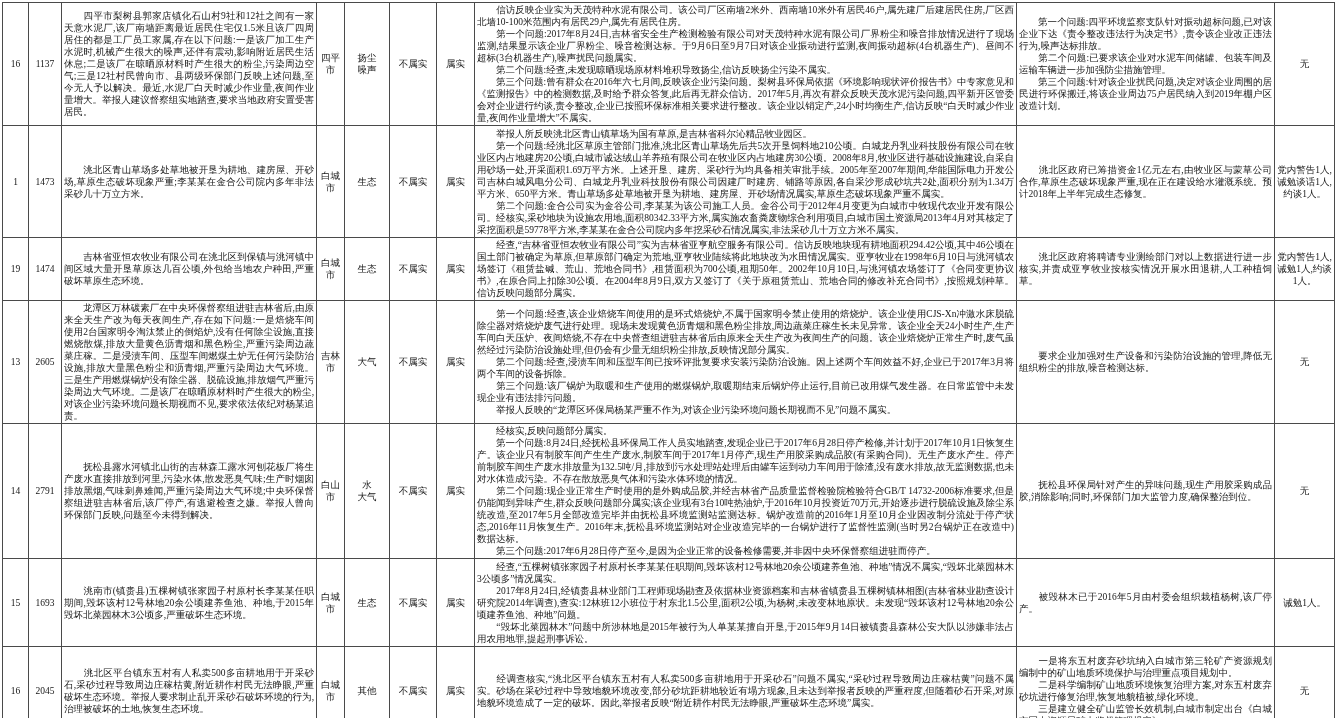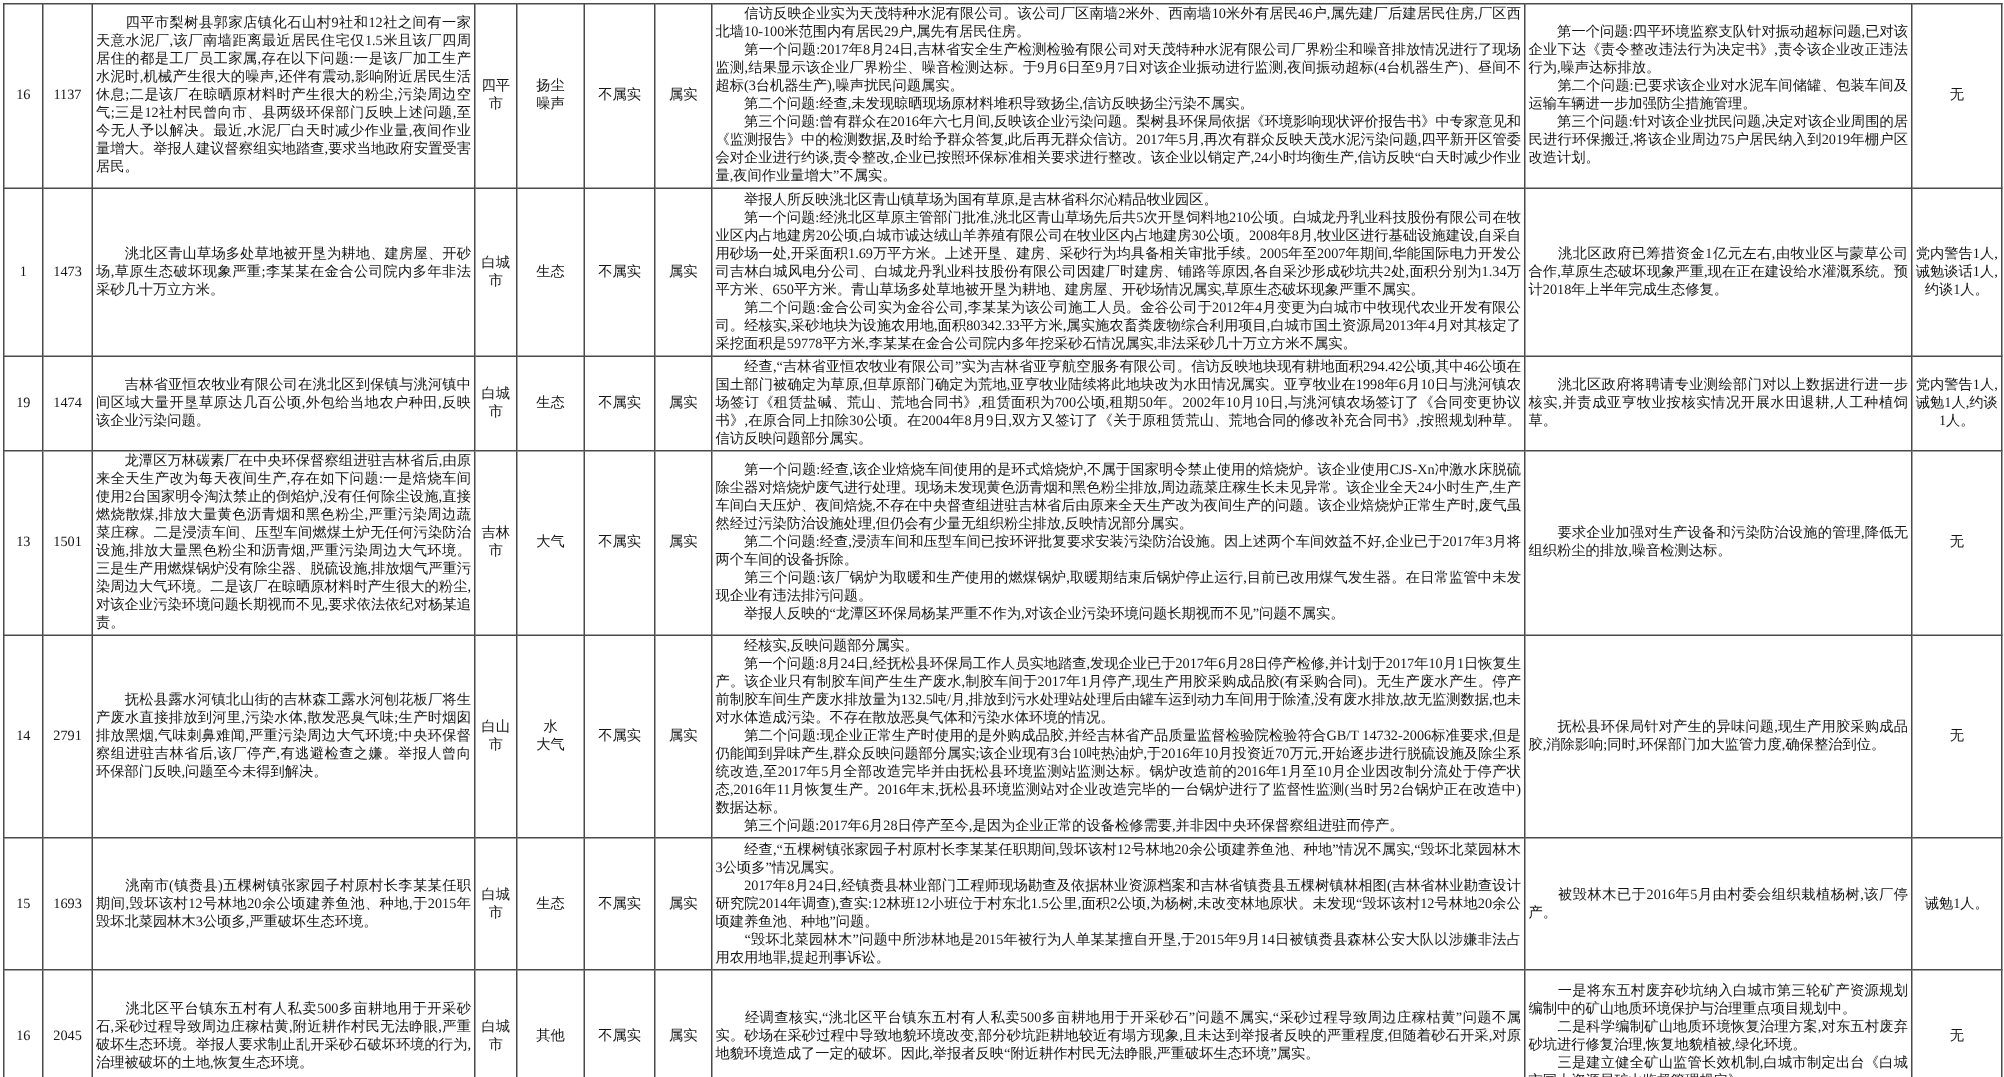--- a/index.html
+++ b/index.html
@@ -89,32 +89,32 @@
         <td class="c-center">属实</td>
         <td class="c-text">　　举报人所反映洮北区青山镇草场为国有草原,是吉林省科尔沁精品牧业园区。
 　　第一个问题:经洮北区草原主管部门批准,洮北区青山草场先后共5次开垦饲料地210公顷。白城龙丹乳业科技股份有限公司在牧业区内占地建房20公顷,白城市诚达绒山羊养殖有限公司在牧业区内占地建房30公顷。2008年8月,牧业区进行基础设施建设,自采自用砂场一处,开采面积1.69万平方米。上述开垦、建房、采砂行为均具备相关审批手续。2005年至2007年期间,华能国际电力开发公司吉林白城风电分公司、白城龙丹乳业科技股份有限公司因建厂时建房、铺路等原因,各自采沙形成砂坑共2处,面积分别为1.34万平方米、650平方米。青山草场多处草地被开垦为耕地、建房屋、开砂场情况属实,草原生态破坏现象严重不属实。
 　　第二个问题:金合公司实为金谷公司,李某某为该公司施工人员。金谷公司于2012年4月变更为白城市中牧现代农业开发有限公司。经核实,采砂地块为设施农用地,面积80342.33平方米,属实施农畜粪废物综合利用项目,白城市国土资源局2013年4月对其核定了采挖面积是59778平方米,李某某在金合公司院内多年挖采砂石情况属实,非法采砂几十万立方米不属实。</td>
         <td class="c-text">　　洮北区政府已筹措资金1亿元左右,由牧业区与蒙草公司合作,草原生态破坏现象严重,现在正在建设给水灌溉系统。预计2018年上半年完成生态修复。</td>
         <td class="c-acct">党内警告1人,诫勉谈话1人,约谈1人。</td>
       </tr>
       <tr style="height:63px">
         <td class="c-center">19</td>
         <td class="c-center">1474</td>
-        <td class="c-text">　　吉林省亚恒农牧业有限公司在洮北区到保镇与洮河镇中间区域大量开垦草原达几百公顷,外包给当地农户种田,反映该企业污染问题。</td>
+        <td class="c-text">　　吉林省亚恒农牧业有限公司在洮北区到保镇与洮河镇中间区域大量开垦草原达几百公顷,外包给当地农户种田,严重破坏草原生态环境。</td>
         <td class="c-center">白城市</td>
         <td class="c-center">生态</td>
         <td class="c-center">不属实</td>
         <td class="c-center">属实</td>
         <td class="c-text">　　经查,“吉林省亚恒农牧业有限公司”实为吉林省亚亨航空服务有限公司。信访反映地块现有耕地面积294.42公顷,其中46公顷在国土部门被确定为草原,但草原部门确定为荒地,亚亨牧业陆续将此地块改为水田情况属实。亚亨牧业在1998年6月10日与洮河镇农场签订《租赁盐碱、荒山、荒地合同书》,租赁面积为700公顷,租期50年。2002年10月10日,与洮河镇农场签订了《合同变更协议书》,在原合同上扣除30公顷。在2004年8月9日,双方又签订了《关于原租赁荒山、荒地合同的修改补充合同书》,按照规划种草。信访反映问题部分属实。</td>
         <td class="c-text">　　洮北区政府将聘请专业测绘部门对以上数据进行进一步核实,并责成亚亨牧业按核实情况开展水田退耕,人工种植饲草。</td>
         <td class="c-acct">党内警告1人,诫勉1人,约谈1人。</td>
       </tr>
       <tr style="height:121px">
         <td class="c-center">13</td>
-        <td class="c-center">1501</td>
+        <td class="c-center">2605</td>
         <td class="c-text">　　龙潭区万林碳素厂在中央环保督察组进驻吉林省后,由原来全天生产改为每天夜间生产,存在如下问题:一是焙烧车间使用2台国家明令淘汰禁止的倒焰炉,没有任何除尘设施,直接燃烧散煤,排放大量黄色沥青烟和黑色粉尘,严重污染周边蔬菜庄稼。二是浸渍车间、压型车间燃煤土炉无任何污染防治设施,排放大量黑色粉尘和沥青烟,严重污染周边大气环境。三是生产用燃煤锅炉没有除尘器、脱硫设施,排放烟气严重污染周边大气环境。二是该厂在晾晒原材料时产生很大的粉尘,对该企业污染环境问题长期视而不见,要求依法依纪对杨某追责。</td>
         <td class="c-center">吉林市</td>
         <td class="c-center">大气</td>
         <td class="c-center">不属实</td>
         <td class="c-center">属实</td>
         <td class="c-text">　　第一个问题:经查,该企业焙烧车间使用的是环式焙烧炉,不属于国家明令禁止使用的焙烧炉。该企业使用CJS-Xn冲激水床脱硫除尘器对焙烧炉废气进行处理。现场未发现黄色沥青烟和黑色粉尘排放,周边蔬菜庄稼生长未见异常。该企业全天24小时生产,生产车间白天压炉、夜间焙烧,不存在中央督查组进驻吉林省后由原来全天生产改为夜间生产的问题。该企业焙烧炉正常生产时,废气虽然经过污染防治设施处理,但仍会有少量无组织粉尘排放,反映情况部分属实。
 　　第二个问题:经查,浸渍车间和压型车间已按环评批复要求安装污染防治设施。因上述两个车间效益不好,企业已于2017年3月将两个车间的设备拆除。
 　　第三个问题:该厂锅炉为取暖和生产使用的燃煤锅炉,取暖期结束后锅炉停止运行,目前已改用煤气发生器。在日常监管中未发现企业有违法排污问题。
 　　举报人反映的“龙潭区环保局杨某严重不作为,对该企业污染环境问题长期视而不见”问题不属实。</td>
         <td class="c-text">　　要求企业加强对生产设备和污染防治设施的管理,降低无组织粉尘的排放,噪音检测达标。</td>

